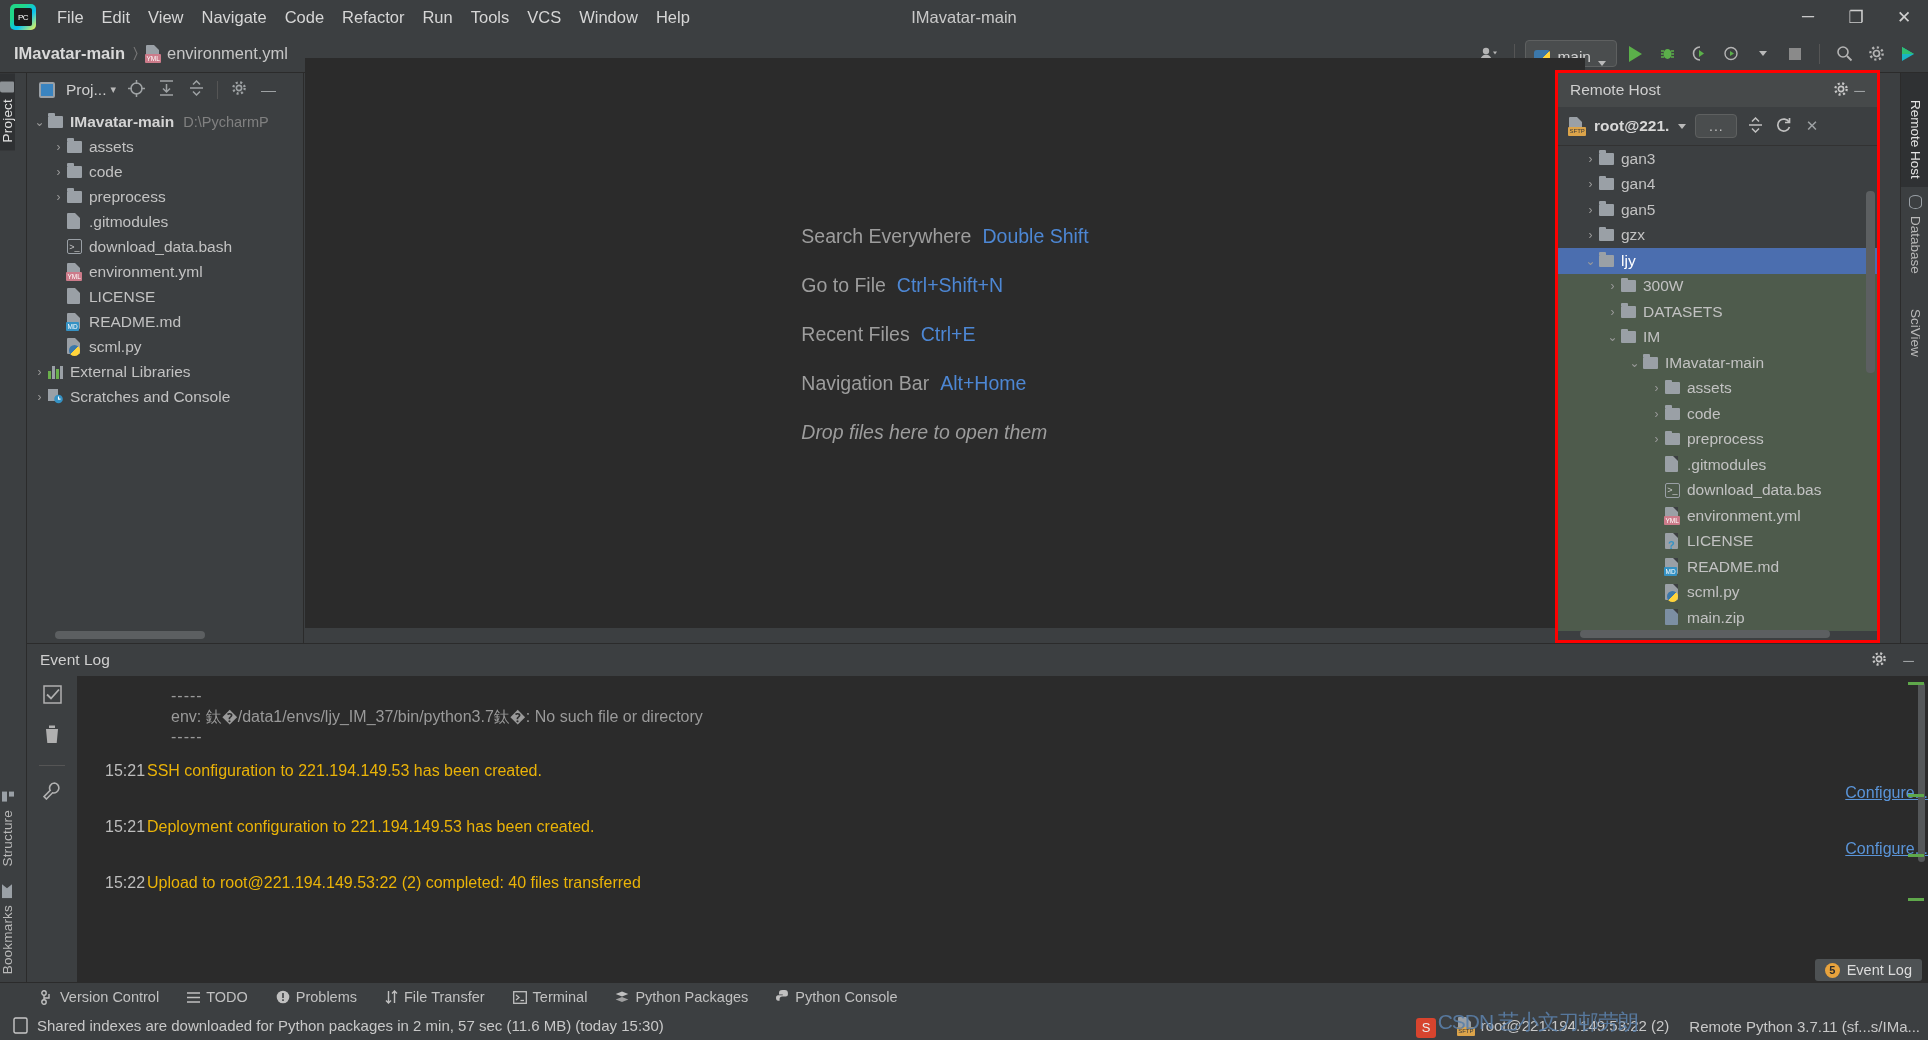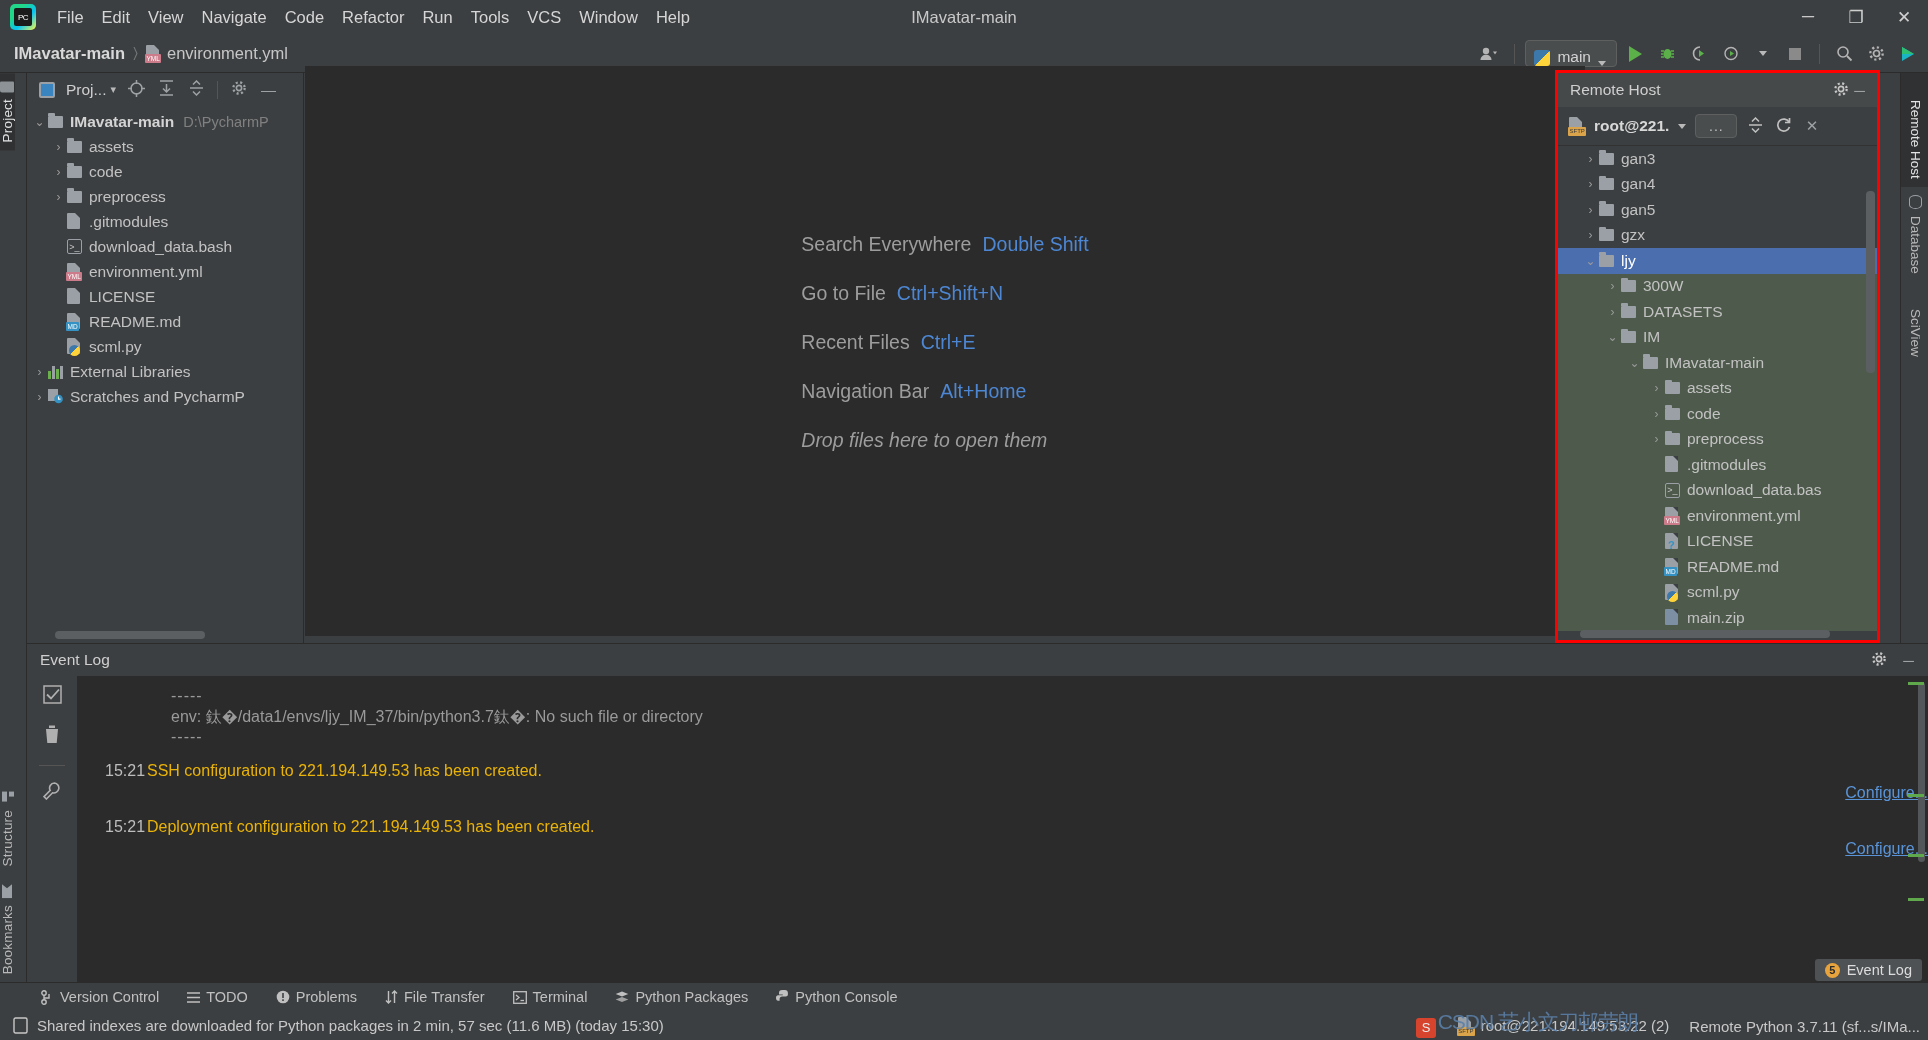--- a/index.html
+++ b/index.html
@@ -160,21 +160,21 @@
   .lib-ico { width:15px;height:14px;margin-right:7px;flex:none;display:flex;gap:1.5px;align-items:flex-end;}
   .lib-ico i { display:block; width:2.5px; background:#6ab04c; }
   .scratch-ico { width:15px;height:15px;margin-right:7px;flex:none;position:relative;}
   .hscroll {
     position: absolute; left: 28px; bottom: 4px; width: 150px; height: 8px;
     background: #5c5f61; border-radius: 4px;
   }
 
   
   .editor {
-    position: absolute; left: 305px; top: 66px; right: 343px; height: 570px;
+    position: absolute; left: 305px; top: 58px; right: 343px; height: 570px;
     background: #2b2b2b;
   }
   .welcome {
     position: absolute; left: 50%; top: 50%; transform: translate(-50%,-50%);
     font-size: 19.5px; color: #9d9d9d; white-space: nowrap;
   }
   .wrow { display: flex; align-items: baseline; margin: 0 0 26px 0; gap: 11px; }
   .wrow:last-child { margin-bottom: 17px; font-style: italic; }
   .wkey { color: #4d87d4; }
 
@@ -544,21 +544,21 @@
           </span>
           <span class="tlabel">External Libraries</span>
         </div>
         <div class="trow" style="padding-left: 4px;">
           <span class="arrow">›</span>
           <span class="scratch-ico"><svg width="15" height="15" viewBox="0 0 15 15">
               <rect x="0" y="0" width="10" height="12" fill="#9aa0a6"></rect>
               <circle cx="10.5" cy="10" r="4.3" fill="#3592c4"></circle>
               <path d="M10.5 7.5v2.6h2" stroke="#fff" stroke-width="1.1" fill="none"></path>
             </svg></span>
-          <span class="tlabel">Scratches and PycharmP</span>
+          <span class="tlabel">Scratches and Console</span>
         </div>
       </div>
     <div class="hscroll"></div>
   </div>
 
   <div class="editor">
     <div class="welcome" id="welcome-box">
         <div class="wrow">
           <span>Search Everywhere</span>
           <span class="wkey">Double Shift</span>
@@ -818,20 +818,24 @@
           <div>
             <div class="el-gap"></div>
             <div class="el-line">
               <span class="el-time">15:21</span>
               <span class="el-msg">Deployment configuration to 221.194.149.53 has been created.</span>
             </div>
             <a class="el-link" href="#">Configure...</a>
           </div>
           <div>
             <div class="el-gap"></div>
+            <div class="el-line">
+              <span class="el-time">15:22</span>
+              <span class="el-msg">Upload to root@221.194.149.53:22 (2) completed: 40 files transferred</span>
+            </div>
           </div>
         </div>
     </div>
   </div>
 
   <div class="toolbar-bot">
     <div style="width:27px"></div>
     <div class="tbitem">
       <svg width="13" height="15" viewBox="0 0 13 15">
           <circle cx="3" cy="3" r="2.2" fill="none" stroke="#c0c0c0" stroke-width="1.4"></circle>

